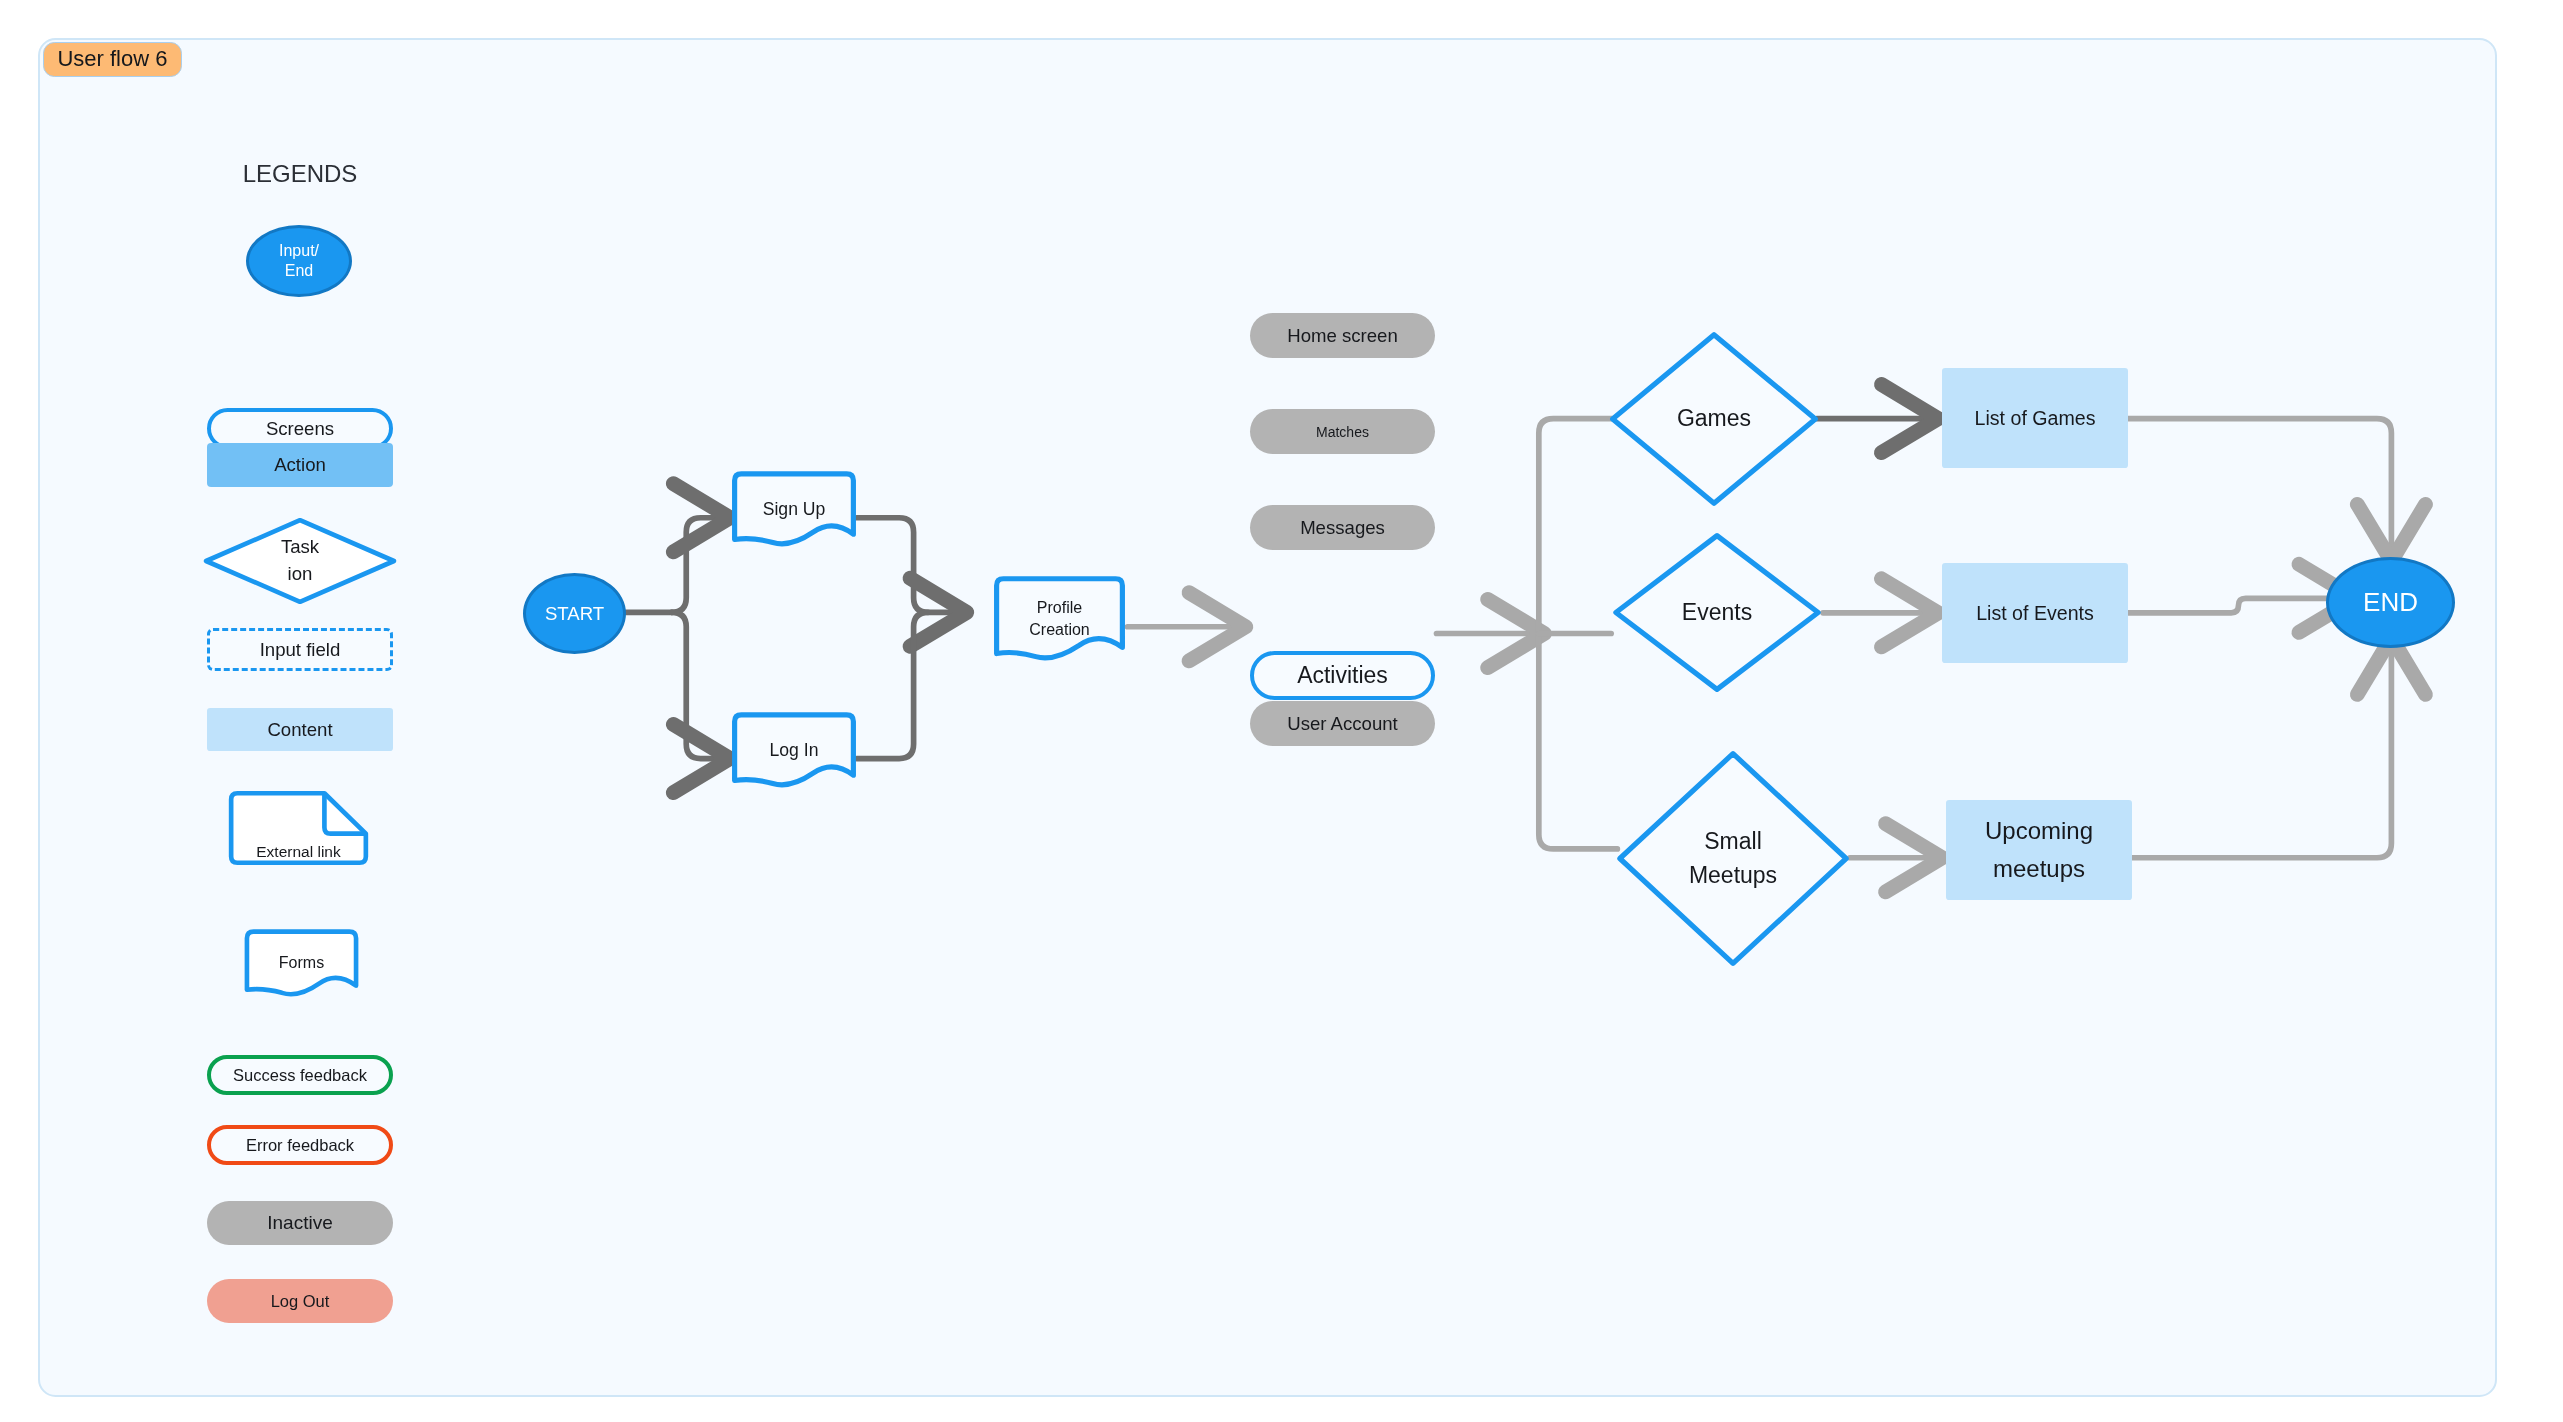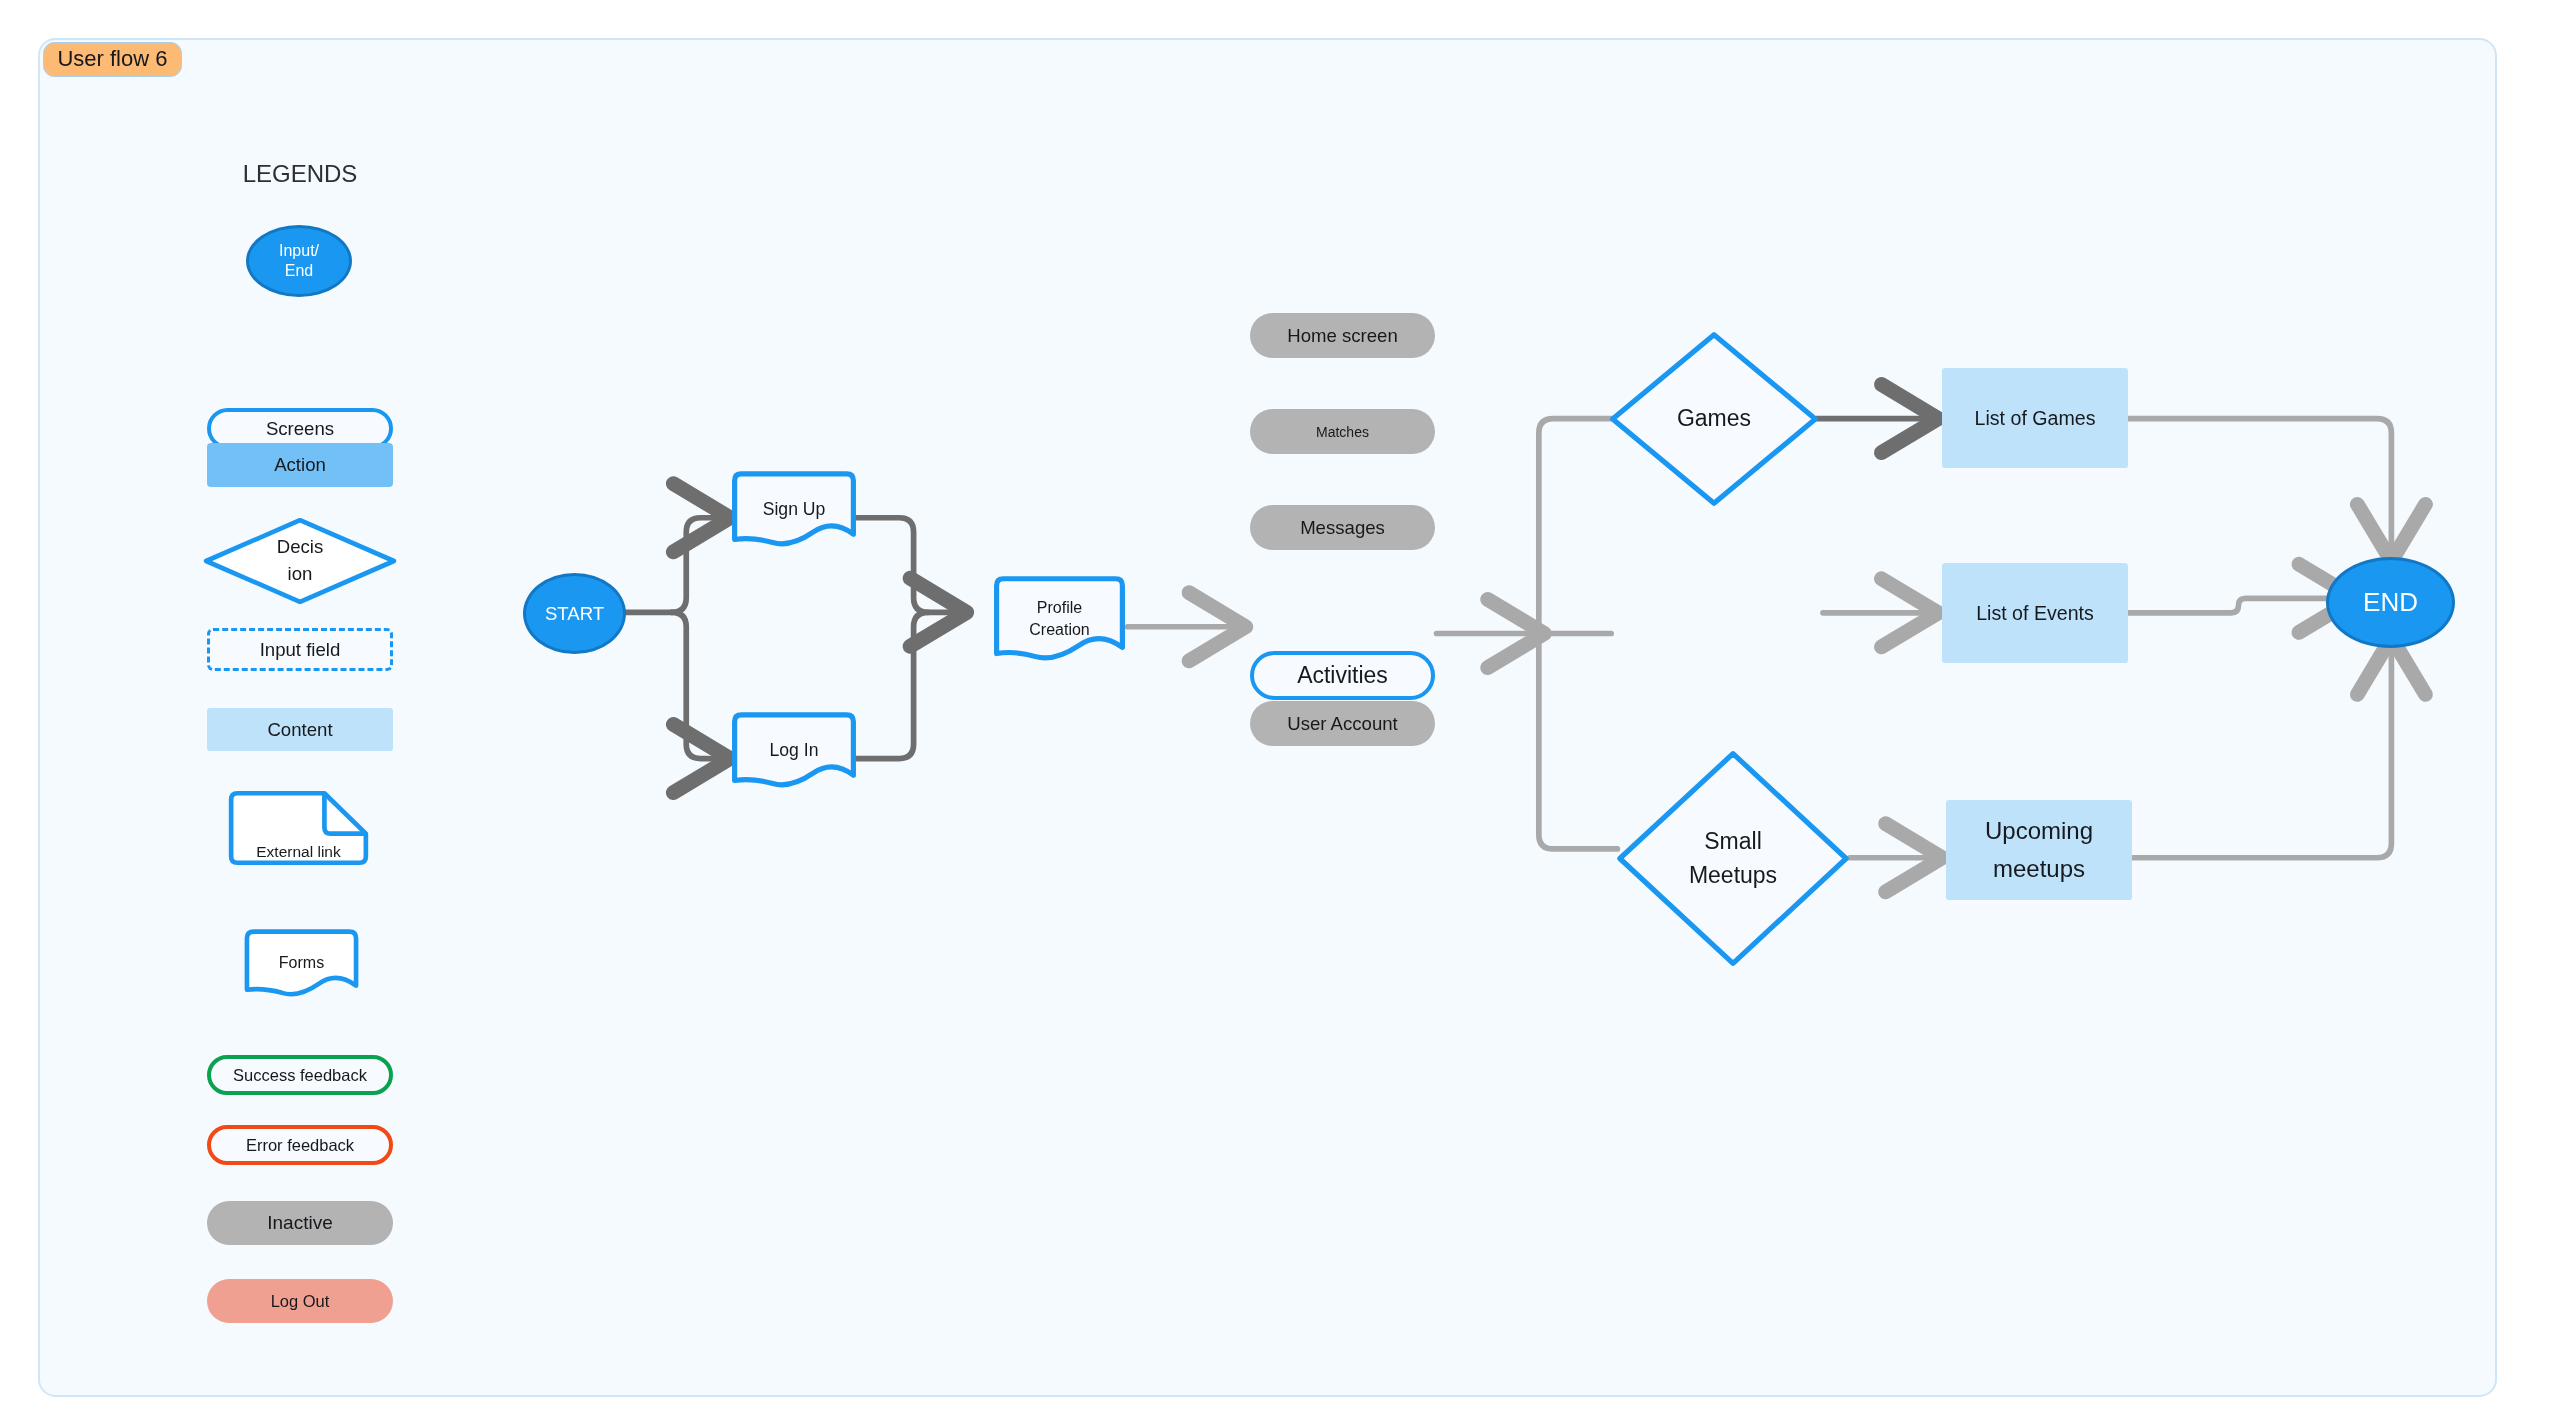--- a/index.html
+++ b/index.html
@@ -235,21 +235,21 @@
 End</div>
 
   <div class="node n-screen" style="left:207px; top:360px; width:186px; height:41px; font-size:18.6px;">Screens</div>
 
   <div class="node n-action" style="left:207px; top:443px; width:186px; height:44px; font-size:18.6px;">Action</div>
 
   <div class="n-diamond" style="left:203px; top:517px; width:194px; height:88px;">
     <svg width="194" height="88" viewBox="0 0 376 170">
       <polygon points="188,6 370,85 188,164 6,85" fill="#ffffff" stroke="#1a97f0" stroke-width="9" stroke-linejoin="round"></polygon>
     </svg>
-    <div class="dlabel" style="font-size:18.6px;">Decis
+    <div class="dlabel" style="font-size:18.6px;">Task
 ion</div>
   </div>
 
   <div class="node n-input" style="left:207px; top:628px; width:186px; height:43px; font-size:18.6px;">Input field</div>
 
   <div class="node n-content" style="left:207px; top:708px; width:186px; height:43px; font-size:18.6px;">Content</div>
 
   <div class="n-shape" style="left:227px; top:789px; width:143px; height:78px;">
     <svg width="143" height="78" viewBox="0 0 276 150">
       <path d="M8,20 q0,-12 12,-12 L188,8 L268,86 L268,130 q0,12 -12,12 L20,142 q-12,0 -12,-12 Z" fill="#ffffff" stroke="#1a97f0" stroke-width="9" stroke-linejoin="round"></path>
@@ -311,20 +311,26 @@
 
   <div class="node n-inactive" style="left:1250px; top:701px; width:185px; height:45px; font-size:18.6px;">User Account</div>
 
   <div class="n-diamond" style="left:1609px; top:331px; width:210px; height:176px;">
     <svg width="210" height="176" viewBox="0 0 406 340">
       <polygon points="203,7 399,170 203,333 7,170" fill="#f7fbff" stroke="#1a97f0" stroke-width="10" stroke-linejoin="round"></polygon>
     </svg>
     <div class="dlabel" style="font-size:23px;">Games</div>
   </div>
 
+  <div class="n-diamond" style="left:1612px; top:532px; width:210px; height:161px;">
+    <svg width="210" height="161" viewBox="0 0 406 312">
+      <polygon points="203,7 399,156 203,305 7,156" fill="#f7fbff" stroke="#1a97f0" stroke-width="10" stroke-linejoin="round"></polygon>
+    </svg>
+    <div class="dlabel" style="font-size:23px;">Events</div>
+  </div>
 
   <div class="n-diamond" style="left:1616px; top:750px; width:234px; height:217px;">
     <svg width="234" height="217" viewBox="0 0 452 420">
       <polygon points="226,7 445,210 226,413 7,210" fill="#f7fbff" stroke="#1a97f0" stroke-width="10" stroke-linejoin="round"></polygon>
     </svg>
     <div class="dlabel" style="font-size:23px;">Small
 Meetups</div>
   </div>
 
   <div class="node n-content" style="left:1942px; top:368px; width:186px; height:100px; font-size:19.6px;">List of Games</div>

